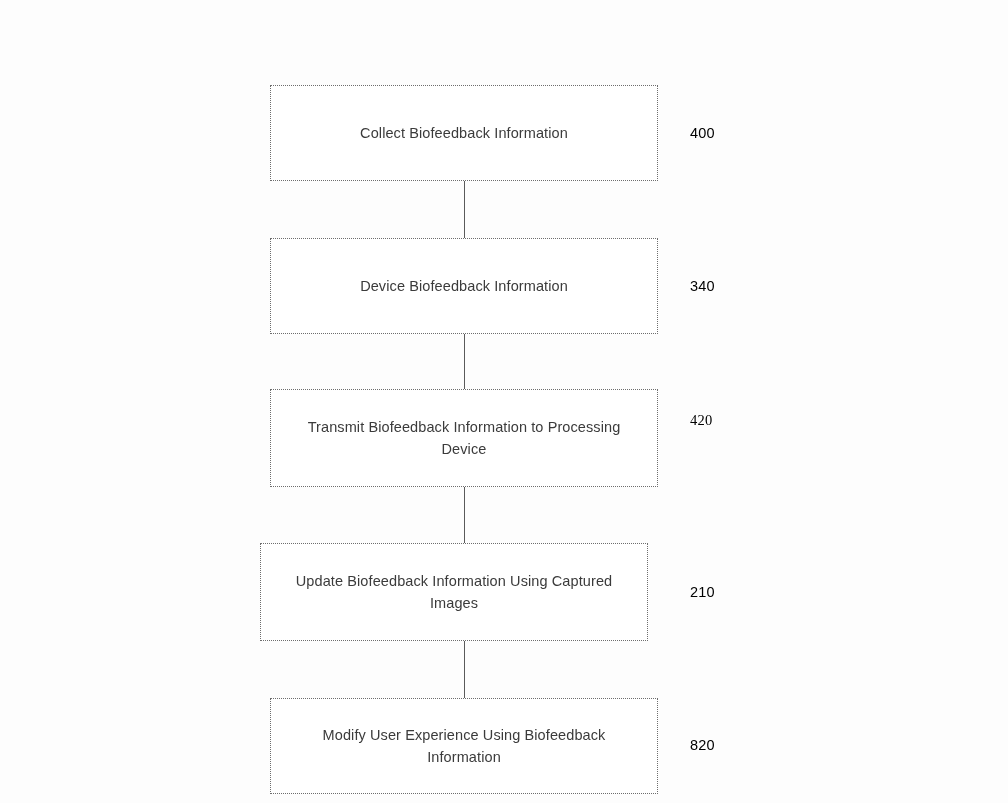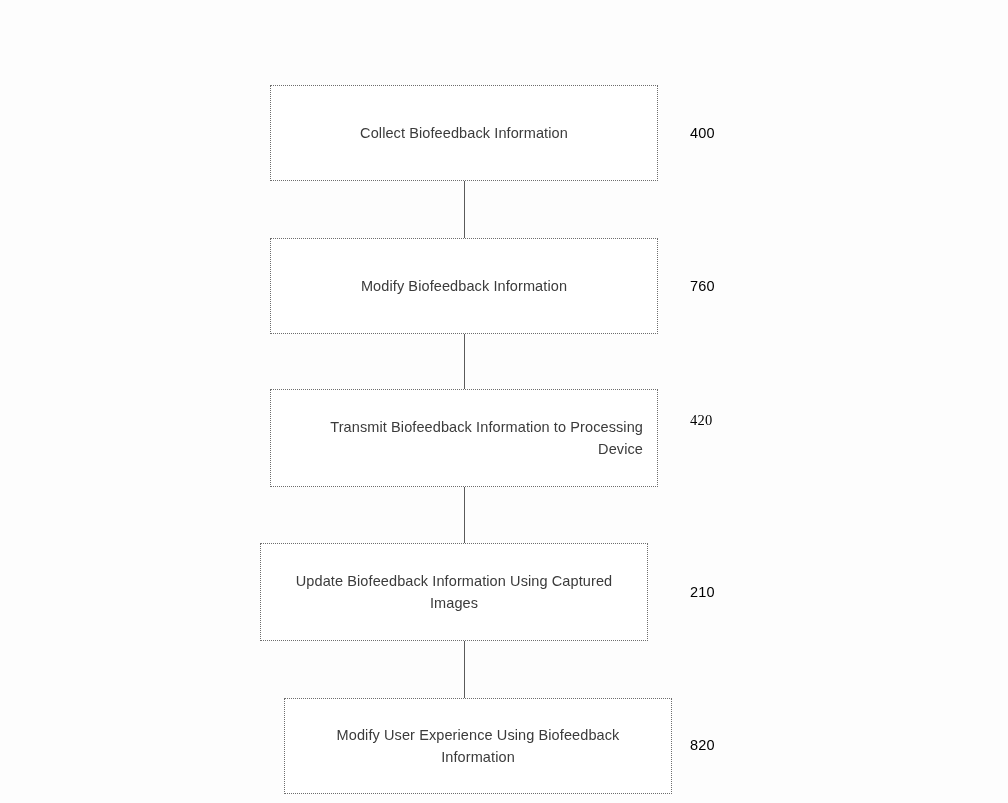--- a/index.html
+++ b/index.html
@@ -54,23 +54,23 @@
     position: absolute;
     font-size: 14.5px;
     color: #000000;
     letter-spacing: 0.2px;
     white-space: nowrap;
   }
 
   
   .n0 { left: 270px; top: 85px;  width: 388px; height: 96px; }
   .n1 { left: 270px; top: 238px; width: 388px; height: 96px; }
-  .n2 { left: 270px; top: 389px; width: 388px; height: 98px; text-align: right; }
+  .n2 { left: 270px; top: 389px; width: 388px; height: 98px; }
   .n3 { left: 260px; top: 543px; width: 388px; height: 98px; }
-  .n4 { left: 284px; top: 698px; width: 388px; height: 96px; }
+  .n4 { left: 270px; top: 698px; width: 388px; height: 96px; }
 
   
   .c0 { left: 464px; top: 181px; height: 57px; }
   .c1 { left: 464px; top: 334px; height: 55px; }
   .c2 { left: 464px; top: 487px; height: 56px; }
   .c3 { left: 464px; top: 641px; height: 57px; }
 
   
   .r0 { left: 690px; top: 125px; }
   .r1 { left: 690px; top: 278px; }
@@ -84,23 +84,23 @@
 <div id="flowchart">
 
   <div class="node n0">
     <span class="node-label">Collect Biofeedback Information</span>
   </div>
   <div class="ref-number r0">400</div>
 
   <div class="connector c0"></div>
 
   <div class="node n1">
-    <span class="node-label">Modify Biofeedback Information</span>
+    <span class="node-label">Device Biofeedback Information</span>
   </div>
-  <div class="ref-number r1">760</div>
+  <div class="ref-number r1">340</div>
 
   <div class="connector c1"></div>
 
   <div class="node n2">
     <span class="node-label">Transmit Biofeedback Information to Processing Device</span>
   </div>
   <div class="ref-number r2">420</div>
 
   <div class="connector c2"></div>
 

